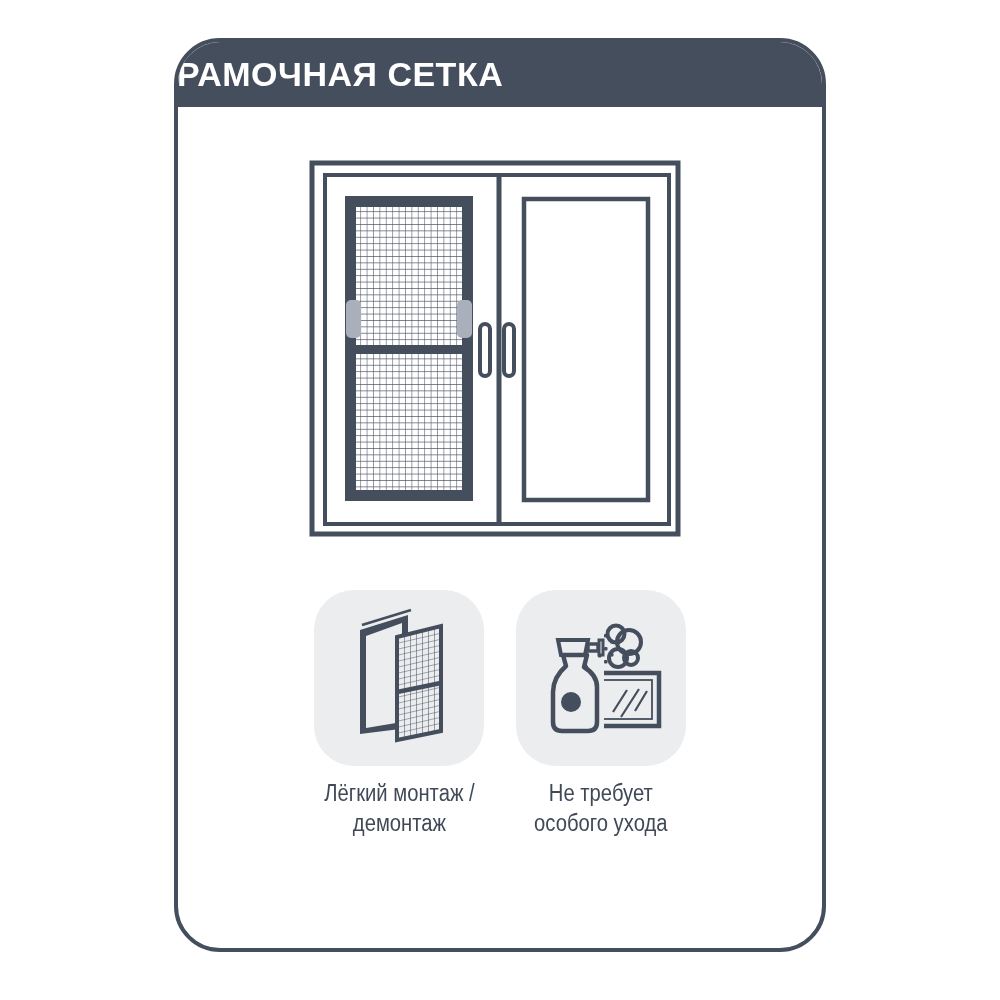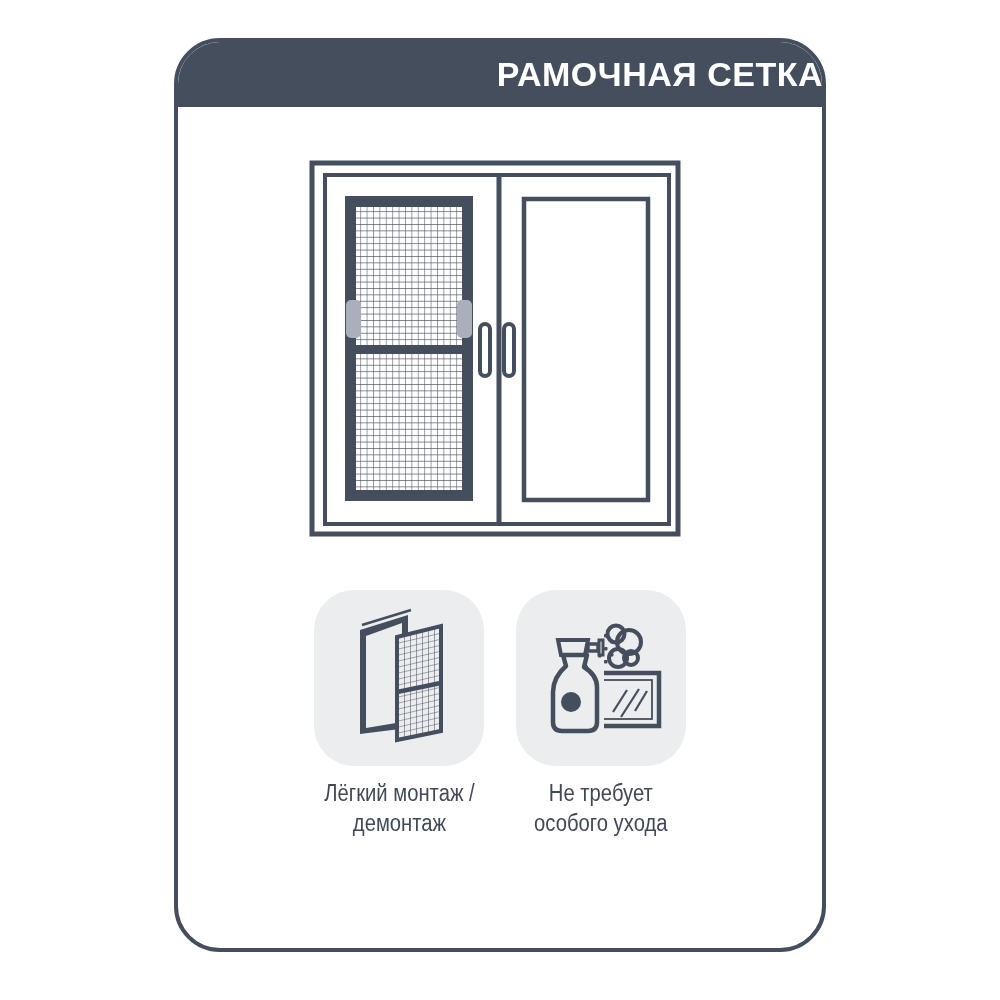--- a/index.html
+++ b/index.html
@@ -15,21 +15,21 @@
     font-family:"Liberation Sans", sans-serif;
     position:relative;overflow:hidden;
   }
   .card{
     position:absolute;left:174px;top:38px;width:652px;height:914px;
     box-sizing:border-box;border:4px solid var(--dark);border-radius:46px;
     background:#fff;overflow:hidden;
   }
   .header{
     height:66px;margin:-1px -1px 8px -1px;background:var(--dark);
-    display:flex;align-items:center;justify-content:flex-end;
+    display:flex;align-items:center;justify-content:flex-start;
   }
   .title{
     color:#ffffff;font-size:34px;font-weight:bold;letter-spacing:.5px;
   }
   .window-wrap{
     position:absolute;left:131px;top:118px;width:372px;height:377px;
   }
   .window-wrap svg{width:372px;height:377px;display:block;}
   .features{
     position:absolute;left:0;top:548px;width:100%;

